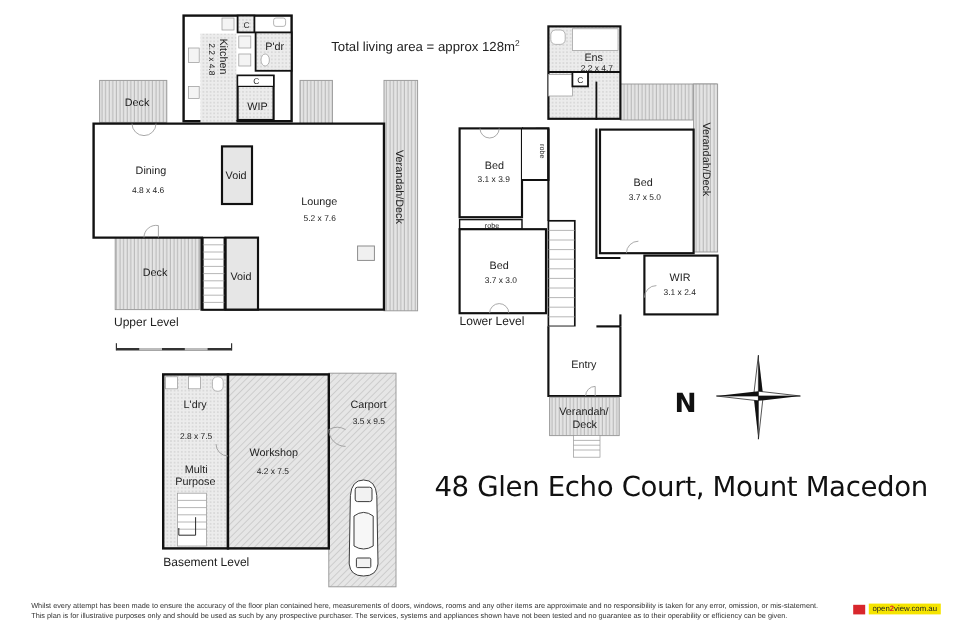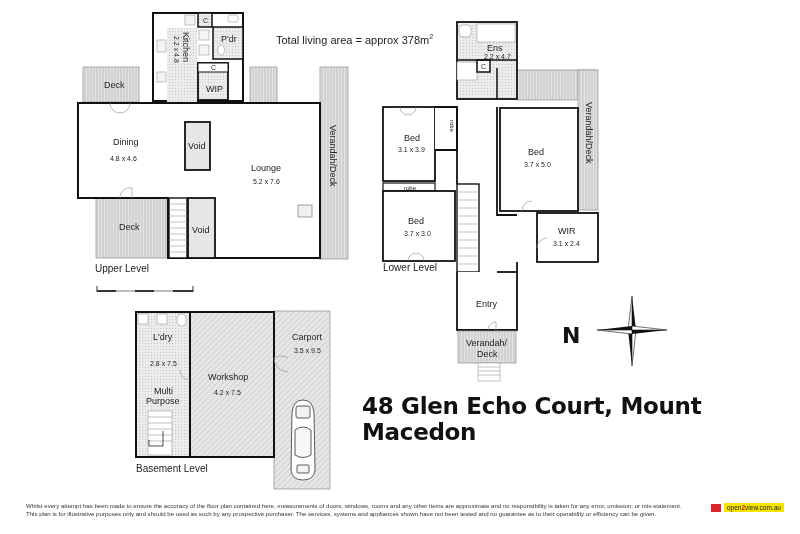--- a/index.html
+++ b/index.html
@@ -4,21 +4,21 @@
 <style>
   html,body{margin:0;padding:0;background:#fff;}
   body{width:800px;height:534px;position:relative;overflow:hidden;font-family:"Liberation Sans",sans-serif;color:#222;}
   svg{position:absolute;left:0;top:0;}
   .lbl{font-family:"Liberation Sans",sans-serif;fill:#222;}
   .room{font-size:9px;}
   .dim{font-size:7px;}
   .lvl{font-size:10px;}
   .total{position:absolute;left:276px;top:33px;font-size:11px;}
   .total sup{font-size:7px;}
-  .address{position:absolute;left:362px;top:393px;font-size:23px;font-family:"DejaVu Sans",sans-serif;color:#111;letter-spacing:-0.3px;font-weight:bold;}
+  .address{position:absolute;left:362px;top:393px;font-size:23px;font-family:"DejaVu Sans",sans-serif;color:#111;letter-spacing:-0.3px;}
   .disclaimer{position:absolute;left:26px;top:502px;font-size:6.1px;line-height:8px;color:#333;width:680px;}
   .logo{position:absolute;left:711px;top:503px;display:flex;align-items:center;gap:3px;}
   .logo-icon{width:10px;height:8px;background:#d8262c;display:inline-block;}
   .logo-text{background:#f5e400;font-size:6.5px;padding:1px 3px;color:#222;}
   .logo-text .two{color:#d8262c;font-weight:bold;}
 </style>
 </head>
 <body>
 
 <svg width="800" height="534" viewBox="0 0 800 534">
@@ -237,21 +237,21 @@
     <polygon points="632,296 628,330 632,330" fill="#fff" stroke="#111" stroke-width="0.6"></polygon>
     <polygon points="632,366 628,330 632,330" fill="#111"></polygon>
     <polygon points="632,366 636,330 632,330" fill="#fff" stroke="#111" stroke-width="0.6"></polygon>
     <polygon points="597,330 632,326 632,330" fill="#111"></polygon>
     <polygon points="597,330 632,334 632,330" fill="#fff" stroke="#111" stroke-width="0.6"></polygon>
     <polygon points="667,330 632,334 632,330" fill="#111"></polygon>
     <polygon points="667,330 632,326 632,330" fill="#fff" stroke="#111" stroke-width="0.6"></polygon>
   </g>
 </svg>
 
-<div class="total"><span>Total living area = approx 378m</span><sup>2</sup></div>
+<div class="total"><span>Total living area = approx 128m</span><sup>2</sup></div>
 
 <div class="address">48 Glen Echo Court, Mount Macedon</div>
 
 <div class="disclaimer">
   <div>Whilst every attempt has been made to ensure the accuracy of the floor plan contained here, measurements of doors, windows, rooms and any other items are approximate and no responsibility is taken for any error, omission, or mis-statement.</div>
   <div>This plan is for illustrative purposes only and should be used as such by any prospective purchaser. The services, systems and appliances shown have not been tested and no guarantee as to their operability or efficiency can be given.</div>
 </div>
 
 <div class="logo">
   <span class="logo-icon"></span>

